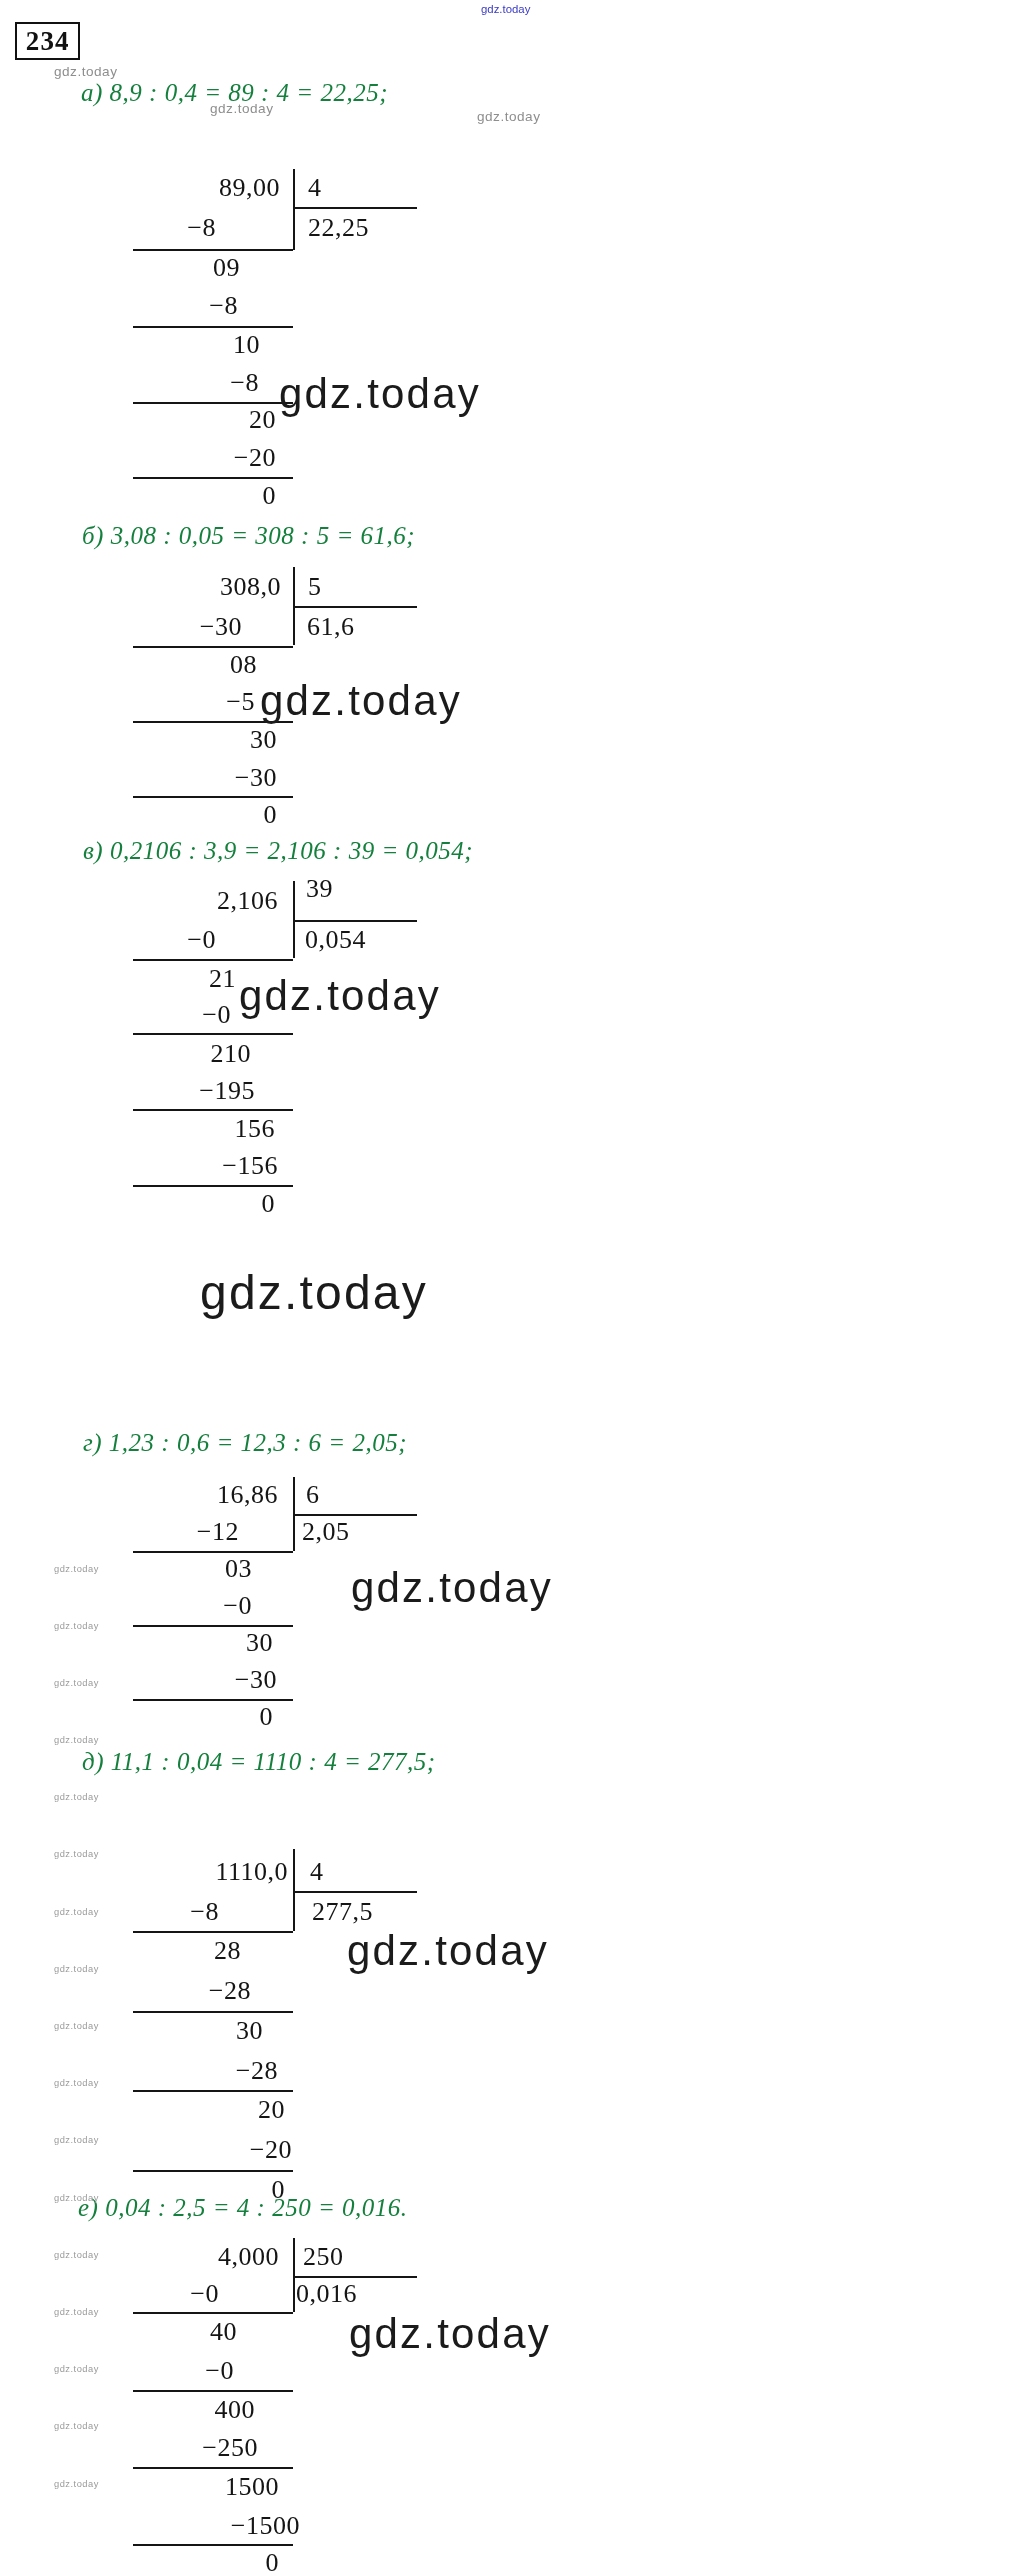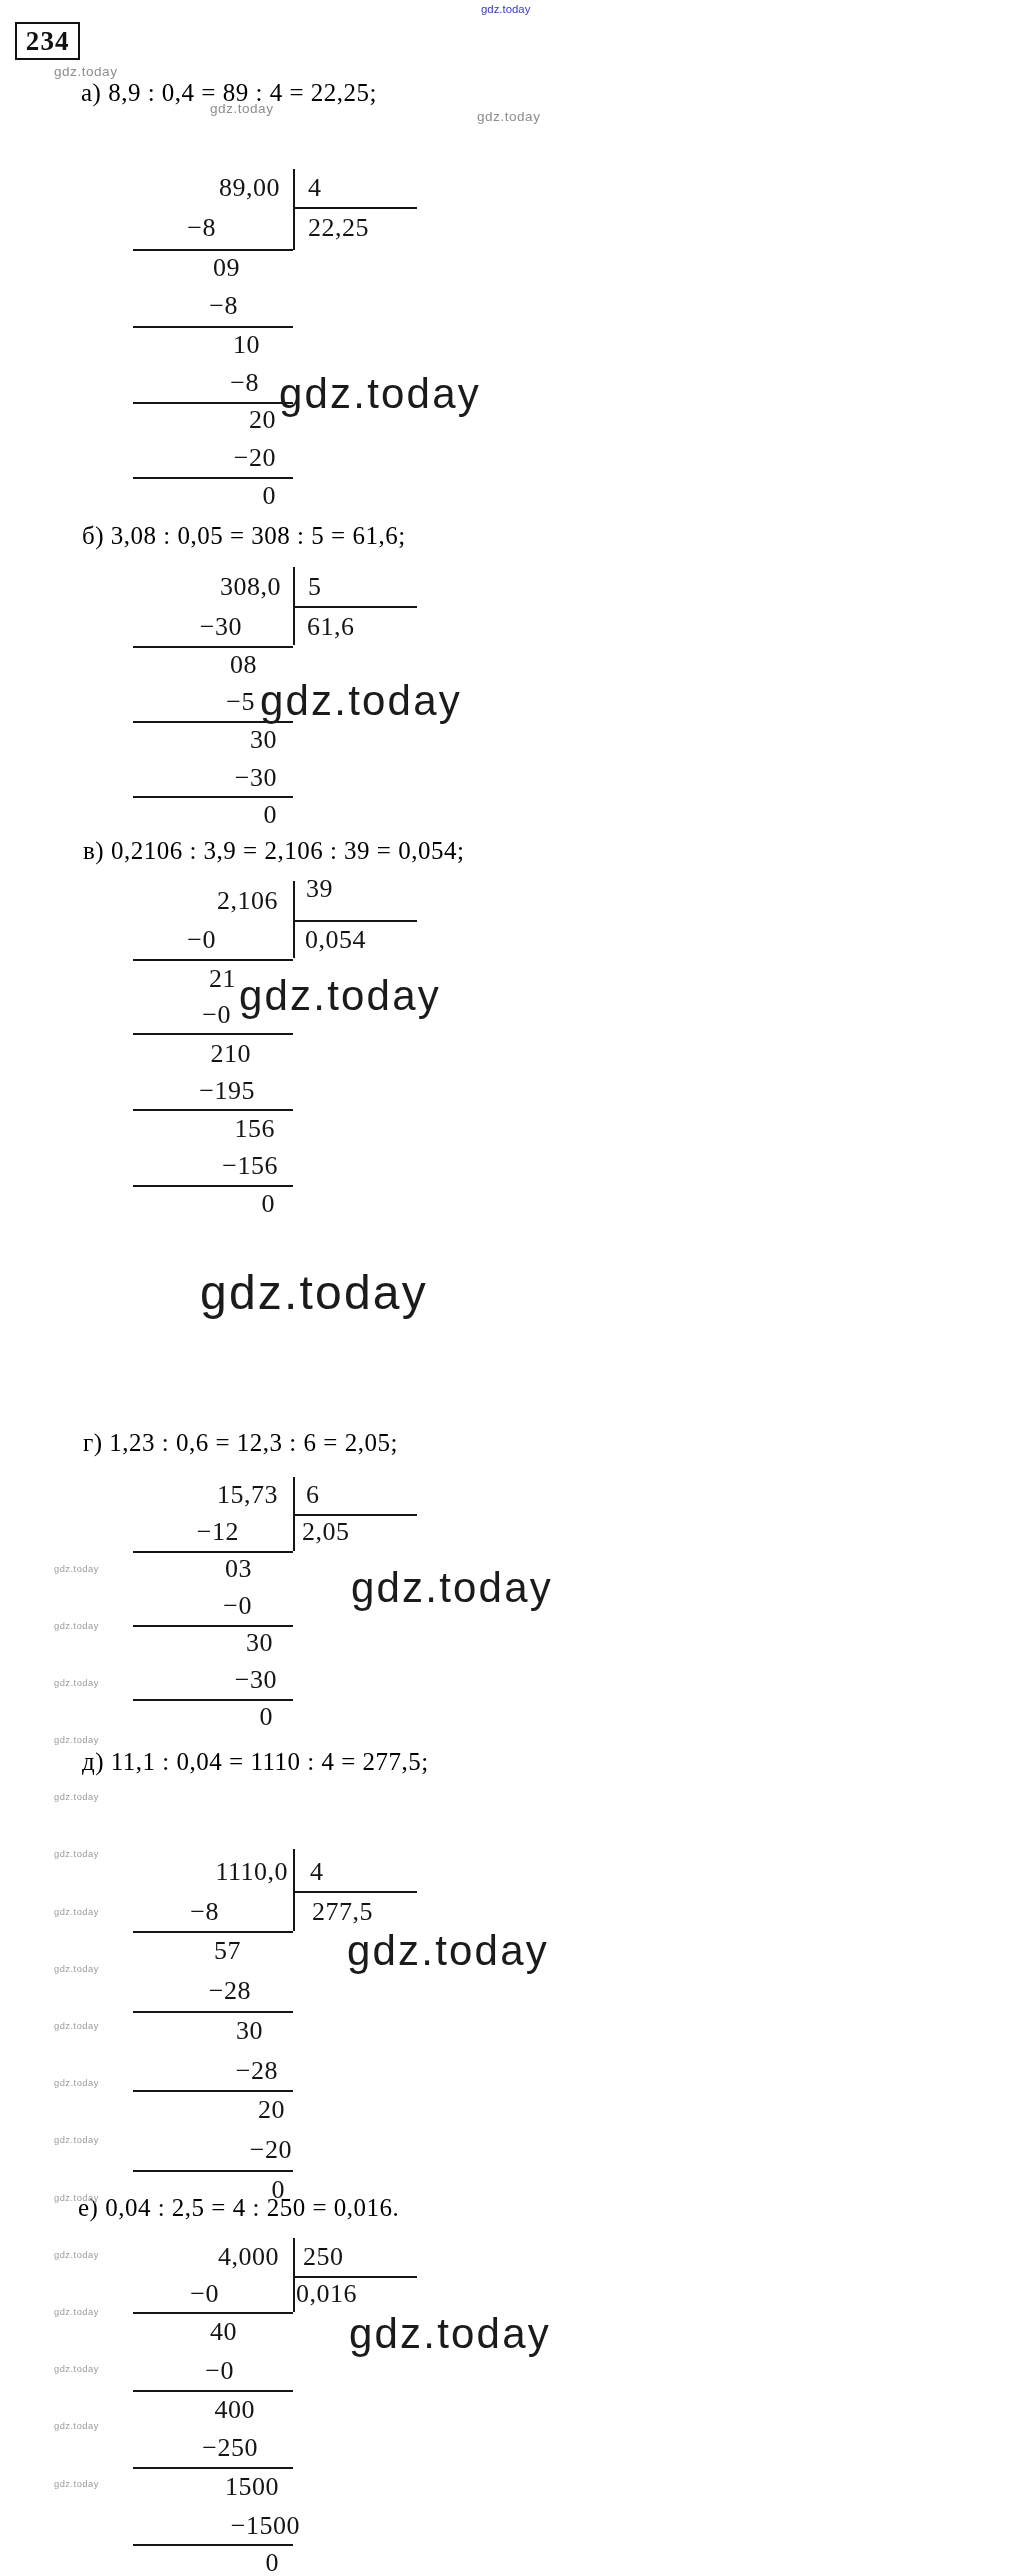--- a/index.html
+++ b/index.html
@@ -1,19 +1,19 @@
 <!DOCTYPE html>
 <html style="font-size:8.7px"><head>
 <meta charset="utf-8">
 <style>
   html,body{margin:0;padding:0;background:#fff;}
   .page{position:relative;width:1013px;height:2576px;background:#ffffff;overflow:hidden;
         font-family:"Liberation Serif", serif;color:#111;}
   
-  .heading{position:absolute;font-size:25px;line-height:1;white-space:nowrap;letter-spacing:0.5px;color:#000000;}
+  .heading{position:absolute;font-size:25px;line-height:1;white-space:nowrap;letter-spacing:0.5px;color:#15803d;font-style:italic;}
   .num{position:absolute;font-size:26px;line-height:1;white-space:nowrap;letter-spacing:0.5px;color:#151515;}
   
   .hline{position:absolute;height:1.6px;background:#151515;}
   .vline{position:absolute;width:1.6px;background:#151515;}
   
   .problem-box{position:absolute;left:15.2px;top:22px;width:61px;height:34px;border:2.7px solid #111;
                display:flex;align-items:center;justify-content:center;}
   .problem-box span{font-size:27px;font-weight:bold;letter-spacing:1.1px;font-family:"Liberation Serif",serif;}
   
   .wm{font-family:"Liberation Sans", sans-serif;position:absolute;white-space:nowrap;}
@@ -95,21 +95,21 @@
   <span class="num" style="right:738px;top:1116px">156</span>
   <span class="num" style="right:735px;top:1153px">−156</span>
   <div class="hline" style="left:133px;top:1185px;width:160px"></div>
   <span class="num" style="right:738px;top:1191px">0</span>
   <span class="wm wm-big" style="left:239px;top:972px">gdz.today</span>
 
   <span class="wm wm-big xl" style="left:200px;top:1265px">gdz.today</span>
 
   <div class="heading" style="left:83px;top:1430px">г) 1,23 : 0,6 = 12,3 : 6 = 2,05;</div>
 
-  <span class="num" style="right:735px;top:1482px">15,73</span>
+  <span class="num" style="right:735px;top:1482px">16,86</span>
   <div class="vline" style="left:293px;top:1477px;height:74px"></div>
   <div class="hline" style="left:293px;top:1514px;width:124px"></div>
   <span class="num" style="left:306px;top:1482px">6</span>
   <span class="num" style="left:302px;top:1519px">2,05</span>
   <span class="num" style="right:774px;top:1519px">−12</span>
   <div class="hline" style="left:133px;top:1551px;width:160px"></div>
   <span class="num" style="right:761px;top:1556px">03</span>
   <span class="num" style="right:761px;top:1593px">−0</span>
   <div class="hline" style="left:133px;top:1625px;width:160px"></div>
   <span class="num" style="right:740px;top:1630px">30</span>
@@ -120,21 +120,21 @@
 
   <div class="heading" style="left:82px;top:1749px">д) 11,1 : 0,04 = 1110 : 4 = 277,5;</div>
 
   <span class="num" style="right:725px;top:1859px">1110,0</span>
   <div class="vline" style="left:293px;top:1849px;height:82px"></div>
   <div class="hline" style="left:293px;top:1891px;width:124px"></div>
   <span class="num" style="left:310px;top:1859px">4</span>
   <span class="num" style="left:312px;top:1899px">277,5</span>
   <span class="num" style="right:794px;top:1899px">−8</span>
   <div class="hline" style="left:133px;top:1931px;width:160px"></div>
-  <span class="num" style="right:772px;top:1938px">57</span>
+  <span class="num" style="right:772px;top:1938px">28</span>
   <span class="num" style="right:762px;top:1978px">−28</span>
   <div class="hline" style="left:133px;top:2011px;width:160px"></div>
   <span class="num" style="right:750px;top:2018px">30</span>
   <span class="num" style="right:735px;top:2058px">−28</span>
   <div class="hline" style="left:133px;top:2090px;width:160px"></div>
   <span class="num" style="right:728px;top:2097px">20</span>
   <span class="num" style="right:721px;top:2137px">−20</span>
   <div class="hline" style="left:133px;top:2170px;width:160px"></div>
   <span class="num" style="right:728px;top:2177px">0</span>
   <span class="wm wm-big" style="left:347px;top:1927px">gdz.today</span>

